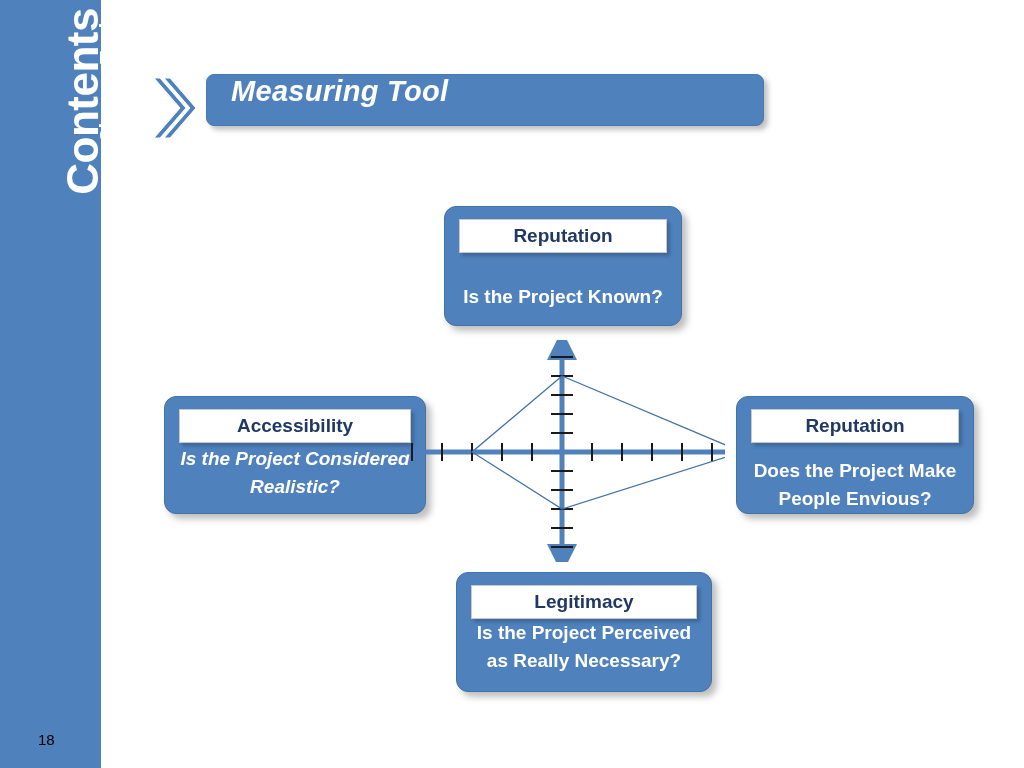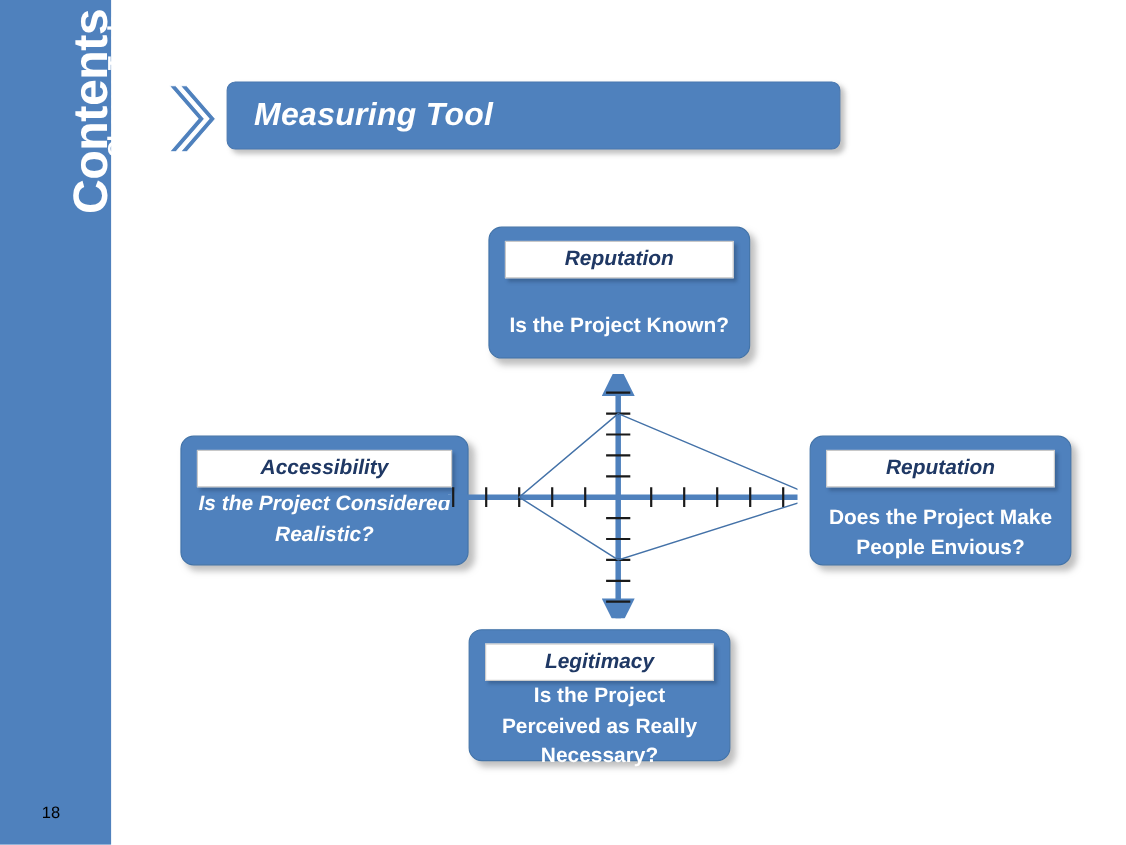--- a/index.html
+++ b/index.html
@@ -58,26 +58,26 @@
     width:612px; height:68px;
   }
   .chevron {
     position:absolute;
     left:0; top:2px;
     width:48px; height:64px;
   }
   .title-bar {
     position:absolute;
     left:54px; top:0px;
-    width:558px; height:62px;
+    width:558px; height:52px;
     background:#4f81bd;
     border:1px solid #4a78b0;
     border-radius:8px;
     box-shadow:4px 4px 5px rgba(120,120,120,0.45);
-    display:flex; align-items:center;
+    display:flex; align-items:flex-start;
   }
   .title-text {
     color:#ffffff;
     font-size:29px;
     font-weight:bold;
     font-style:italic;
     padding-left:24px;
     letter-spacing:0.3px;
   }
 
@@ -95,41 +95,40 @@
     border:1px solid #c8c8c8;
     margin:0 14px;
     height:34px;
     display:flex; align-items:center; justify-content:center;
     box-shadow:3px 3px 3px rgba(40,70,110,0.45);
   }
   .qbox-label span {
     color:#1f3864;
     font-size:19px;
     font-weight:bold;
-    font-style:italic;
   }
   .qbox-question {
     color:#ffffff;
     font-size:19px;
     font-weight:bold;
     text-align:center;
     line-height:1.45;
     padding:0 12px;
   }
 
   #box-reputation  { left:444px; top:206px;  width:238px; height:120px; }
   #box-reputation  .qbox-question { margin-top:30px; }
 
   #box-accessibility { left:164px; top:396px; width:262px; height:118px; }
   #box-accessibility .qbox-question { margin-top:2px;font-style:italic; }
 
   #box-attraction  { left:736px; top:396px;  width:238px; height:118px; }
   #box-attraction  .qbox-question { margin-top:14px;text-align:center; }
 
-  #box-legitimacy  { left:426px; top:572px;  width:238px; height:120px; }
+  #box-legitimacy  { left:456px; top:572px;  width:256px; height:120px; }
   #box-legitimacy  .qbox-question { margin-top:0; }
 
   
   .chart-area {
     position:absolute;
     left:395px; top:340px;
     width:330px; height:222px;
   }
   .chart-area svg { display:block; }
 </style>

